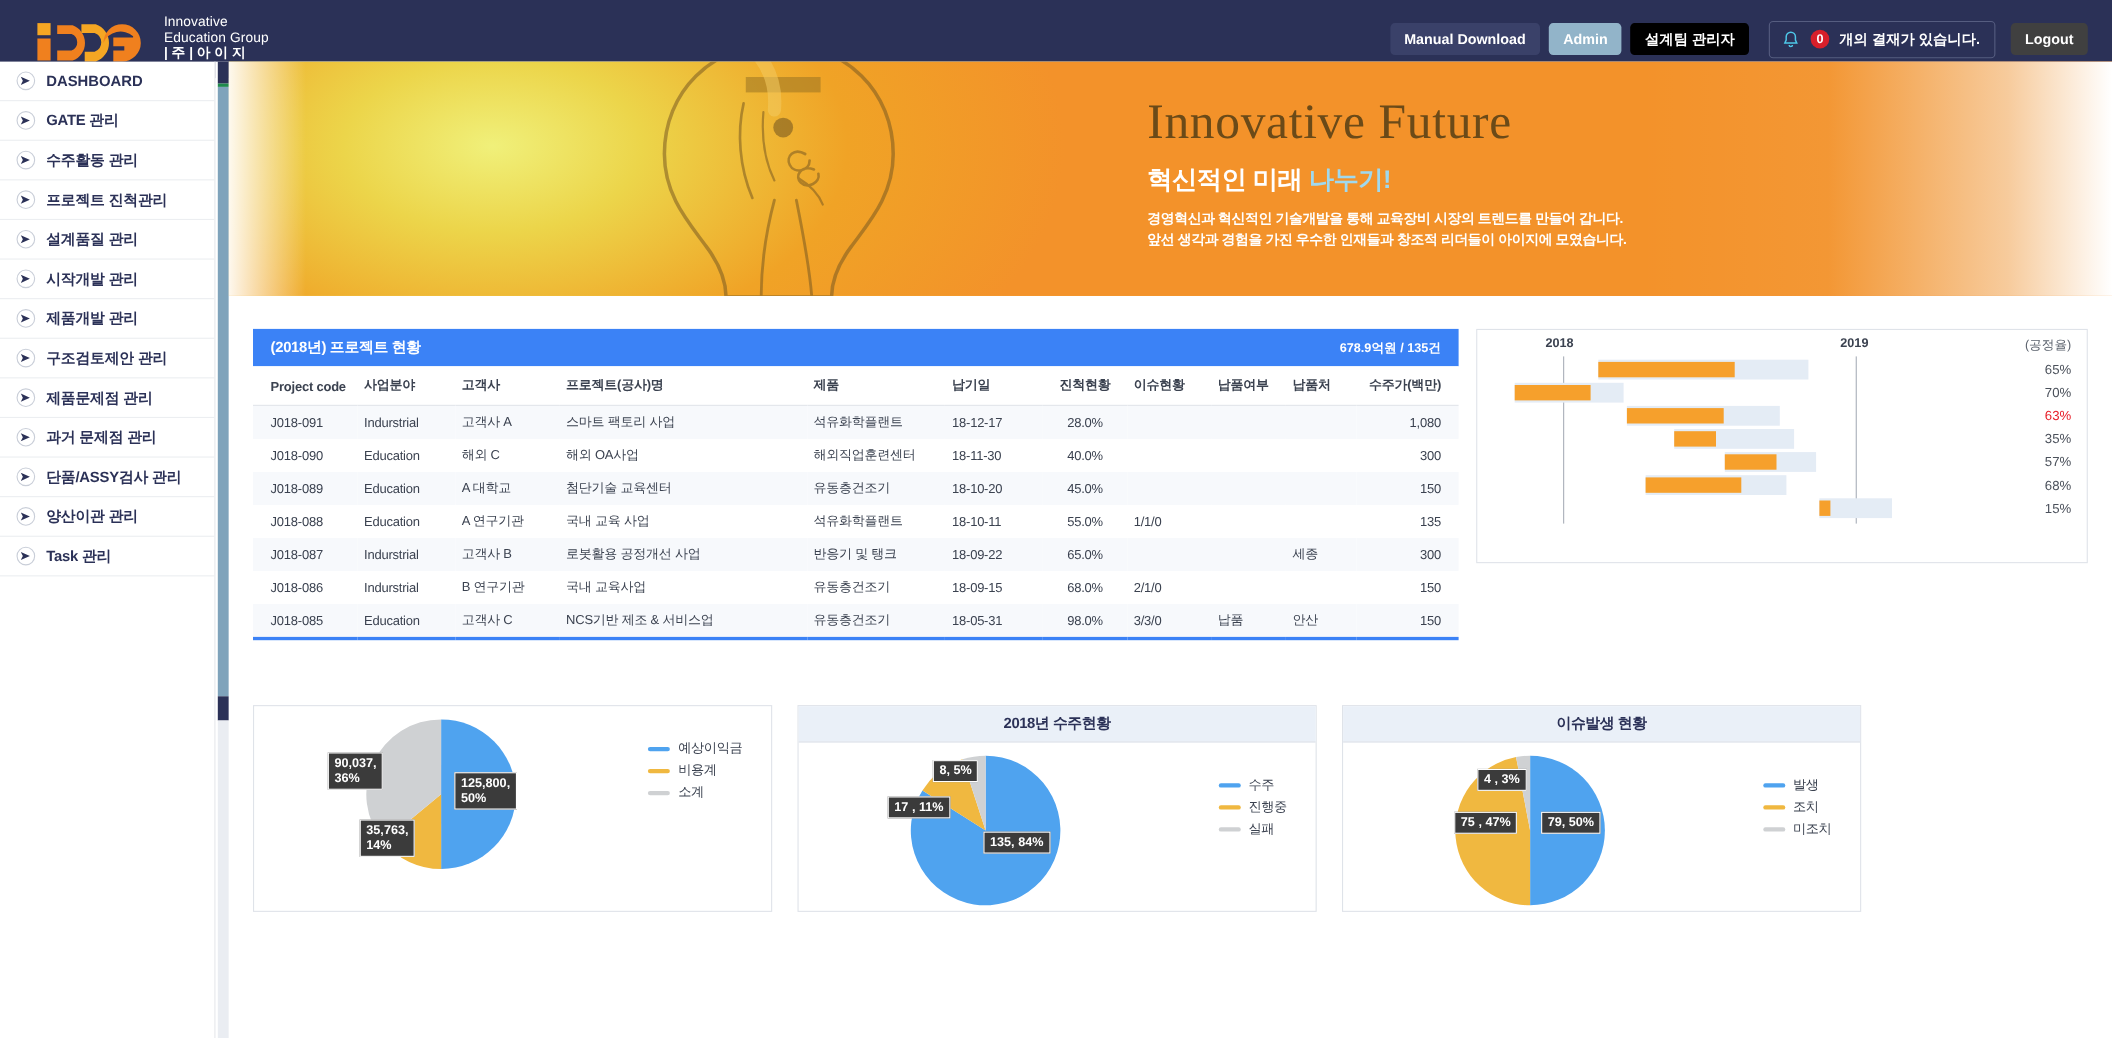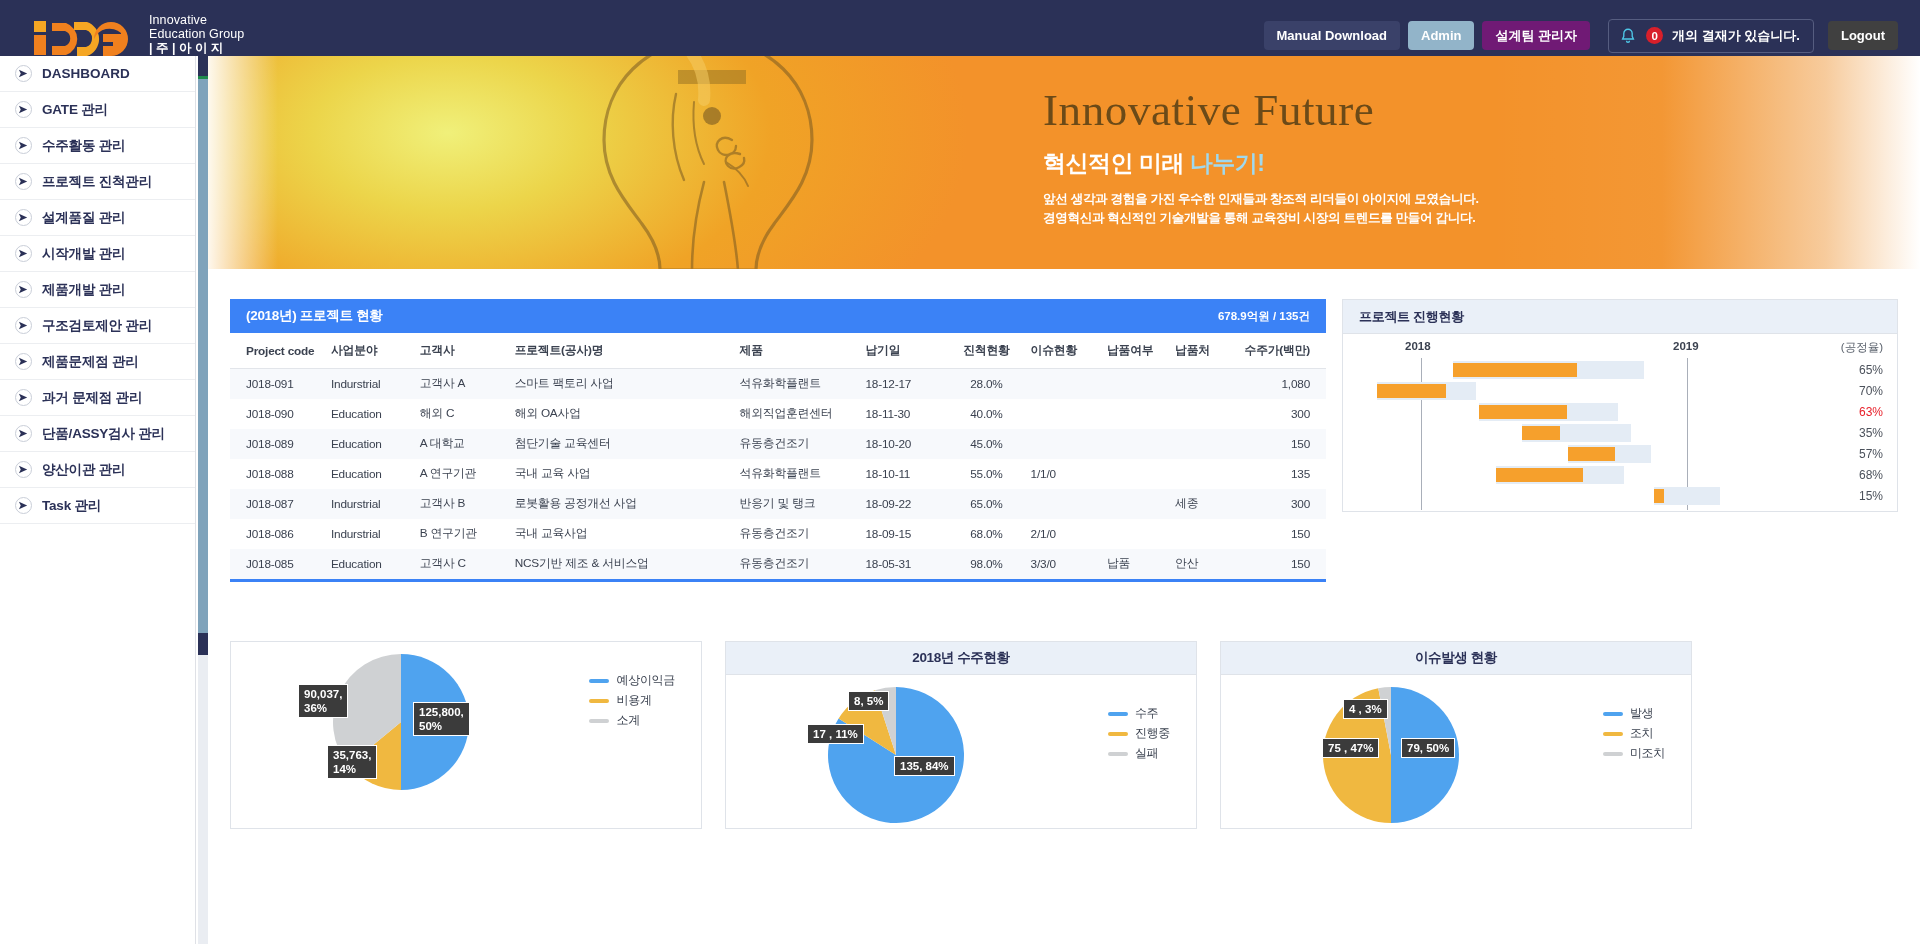--- a/index.html
+++ b/index.html
@@ -29,21 +29,21 @@
   }
   .hbtn {
     height: 29px; padding: 0 13px; border-radius: 4px;
     display: flex; align-items: center; justify-content: center;
     font-size: 13px; font-weight: bold; color: #ffffff;
     white-space: nowrap; cursor: pointer; border: none;
     font-family: "Liberation Sans", sans-serif;
   }
   .hbtn.manual  { background: #3a4169; }
   .hbtn.admin   { background: #92b4c9; color: #ffffff; }
-  .hbtn.team    { background: #701a75; }
+  .hbtn.team    { background: #000000; }
   .hbtn.logout  { background: #404040; margin-left: 6px; }
   #alert-box {
     height: 34px; display: flex; align-items: center; gap: 9px;
     padding: 0 13px 0 10px; border: 1px solid #565d80; border-radius: 4px;
     background: #2b3157; cursor: pointer; margin-left: 10px;
   }
   #alert-box .bell { width: 18px; height: 18px; display:block; }
   .alert-count {
     background: #d81f2a; color: #fff; font-size: 11.5px; font-weight: bold;
     width: 17px; height: 17px; border-radius: 50%;
@@ -353,22 +353,22 @@
       </svg>
     </div>
     <div id="hero-left-fade"></div>
     <div id="hero-fade"></div>
     <div id="hero-text">
       <div id="hero-title">Innovative Future</div>
       <div id="hero-sub">
         <span>혁신적인 미래 </span><span class="accent">나누기!</span>
       </div>
       <div id="hero-desc">
+        <div>경영혁신과 혁신적인 기술개발을 통해 교육장비 시장의 트렌드를 만들어 갑니다.</div>
         <div>앞선 생각과 경험을 가진 우수한 인재들과 창조적 리더들이 아이지에 모였습니다.</div>
-        <div>경영혁신과 혁신적인 기술개발을 통해 교육장비 시장의 트렌드를 만들어 갑니다.</div>
       </div>
     </div>
   </section>
 
   <section class="panel" id="tbl-panel">
     <div id="tbl-head">
       <span class="t">(2018년) 프로젝트 현황</span>
       <span class="sum">678.9억원 / 135건</span>
     </div>
     <table class="proj">
@@ -477,23 +477,20 @@
             <td class="c-issue blue">3/3/0</td>
             <td class="c-deliv ">납품</td>
             <td class="c-place ">안산</td>
             <td class="c-amt ">150</td>
           </tr>
         </tbody>
     </table>
   </section>
 
   <section class="panel" id="gantt-panel">
-    <div class="panel-title">
-      <span>프로젝트 진행현황</span>
-    </div>
     <div id="gantt-body">
         <div class="g-axis-lbl" style="left:62px">2018</div>
         <div class="g-axis-lbl" style="left:330px">2019</div>
         <div class="g-rate-hdr">(공정율)</div>
         <div class="g-vline" style="left:78px"></div>
         <div class="g-vline" style="left:344px"></div>
         <div class="g-track" style="left:109.9px;top:27px;width:191.4px">
           <div class="g-fill" style="left:0;width:124.41px"></div>
         </div>
         <div class="g-rate" style="top:29px">65%</div>

